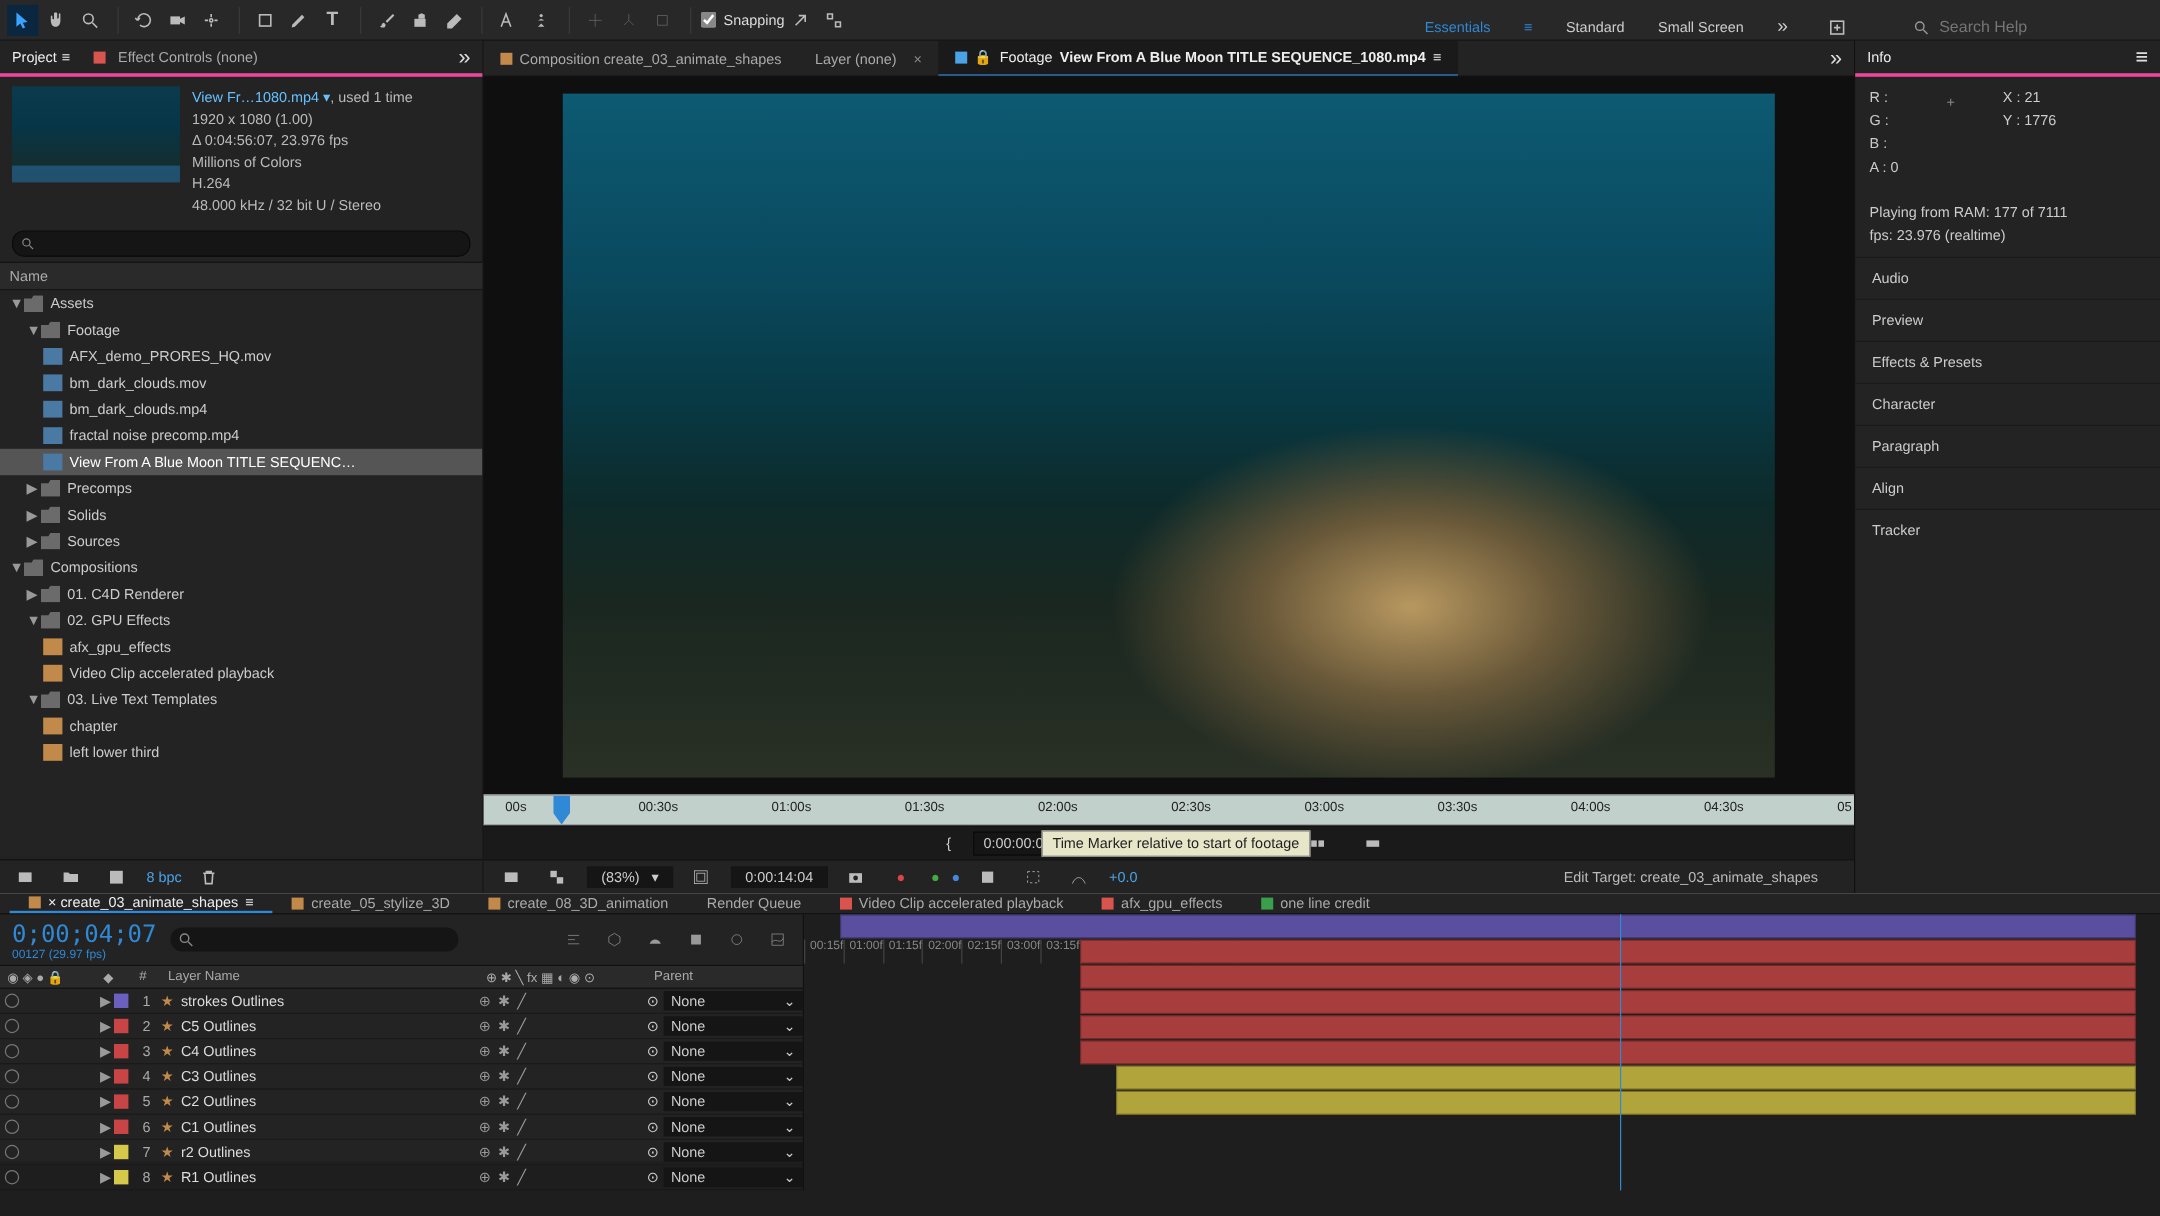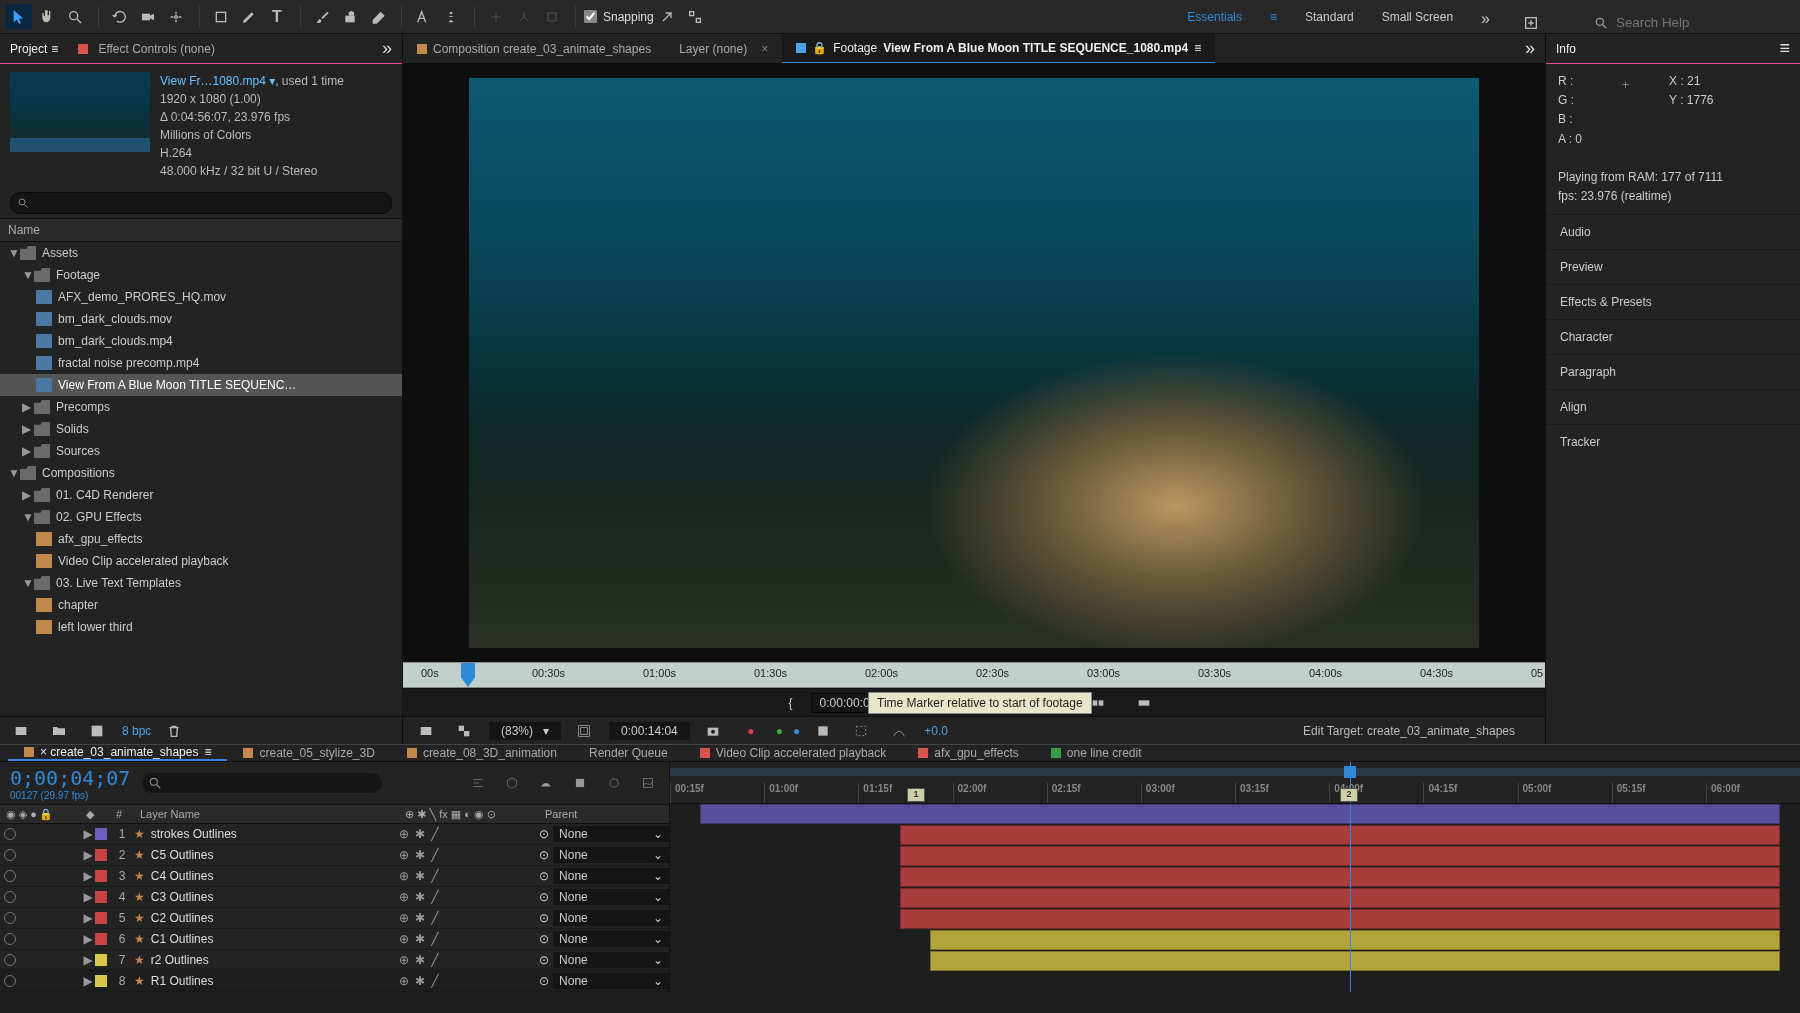--- a/index.html
+++ b/index.html
@@ -6,34 +6,34 @@
 body { background:#1e1e1e; color:#ccc; font-size:12px; width:1800px; height:1013px; overflow:hidden; }
 
 
 .toolbar { height:34px; background:#282828; display:flex; align-items:center; padding:0 6px; border-bottom:1px solid #111; }
 .tool-ico { width:26px; height:26px; display:flex; align-items:center; justify-content:center; color:#bbb; margin-right:2px; cursor:pointer; }
 .tool-ico.active { background:#0b2740; color:#3aa3ff; }
 .tool-ico svg { width:16px; height:16px; }
 .tool-sep { width:1px; height:22px; background:#3a3a3a; margin:0 8px; }
 .snap { display:flex; align-items:center; gap:6px; color:#ddd; }
 .snap input { accent-color:#888; }
-.workspaces { margin-left:auto; display:flex; gap:28px;margin-top:12px; }
+.workspaces { margin-left:auto; display:flex; align-items:center; gap:28px;margin-top:12px; }
 .ws-link { color:#ccc; cursor:pointer; }
 .ws-link.active { color:#2f89d6; }
 .search-help { display:flex; align-items:center; gap:8px; color:#999; margin-left:20px; width:200px; }
 .search-help input { background:transparent; border:none; color:#ccc; outline:none; }
 
 
 .main { display:flex; height:710px; }
 .left-col { width:403px; display:flex; flex-direction:column; background:#232323; border-right:1px solid #111; }
 .center-col { flex:1; display:flex; flex-direction:column; background:#1a1a1a; }
 .right-col { width:255px; background:#232323; border-left:1px solid #111; display:flex; flex-direction:column; }
 
 
-.panel-tabs { height:30px; display:flex; align-items:center; padding:0 10px; background:#232323; border-bottom:1px solid #ec4899; }
+.panel-tabs { height:30px; display:flex; align-items:center; padding:0 10px; background:#232323; border-bottom:3px solid #ec4899; }
 .panel-tab { margin-right:20px; color:#aaa; cursor:pointer; display:flex; align-items:center; gap:4px;}
 .panel-tab.active { color:#eee; }
 .red-ind { width:10px; height:10px; background:#d9534f; margin-right:6px; }
 .more { margin-left:auto; color:#ddd; font-size:18px; cursor:pointer; }
 
 .asset-header { display:flex; gap:10px; padding:8px 10px; }
 .thumb { width:140px; height:80px; background:linear-gradient(180deg,#0b3a4c 0%,#063648 40%,#1a2a25 100%); position:relative; }
 .thumb::after{content:"";position:absolute;bottom:0;left:0;right:0;height:14px;background:linear-gradient(90deg,#2f89d6 0%,#2f89d6 100%);opacity:.4;}
 .asset-meta { color:#bbb; line-height:1.5; }
 .asset-title { color:#66c0ff; }
@@ -116,21 +116,21 @@
 .lr-lbl .tw2{color:#999; margin-right:2px;}
 .c-chip{width:12px;height:12px;}
 .c-purple{background:#6b5fbf;} .c-red{background:#c94545;} .c-yellow{background:#d6c84a;}
 .lr-num{width:24px; text-align:center; color:#aaa;}
 .lr-name{flex:1; display:flex; align-items:center; gap:6px; color:#ddd;}
 .star{color:#c28a4a;}
 .lr-sw{width:140px; display:flex; gap:6px; color:#999;}
 .lr-par{width:130px; display:flex; align-items:center; gap:4px;}
 .par-sel{flex:1; background:#151515; color:#ccc; padding:1px 6px; display:flex; justify-content:space-between;}
 
-.tl-right{flex:1; display:flex; flex-direction:column; background:#1e1e1e;font-weight:bold;}
+.tl-right{flex:1; display:flex; flex-direction:row; background:#1e1e1e;}
 .tl-ruler{height:42px; background:#232323; position:relative; border-bottom:1px solid #111;}
 .tl-ruler .trk{position:absolute; top:6px; left:0; right:0; height:8px; background:#2a3a4a;}
 .tl-ruler .ticks{position:absolute; bottom:0; left:0; right:0; height:20px; display:flex; color:#888; font-size:10px;}
 .tl-ruler .ticks span{flex:1; border-left:1px solid #444; padding-left:4px;}
 .tl-ruler .ph{position:absolute; left:680px; top:0; bottom:0; width:1px; background:#2f89d6;}
 .tl-ruler .ph::before{content:"";position:absolute;top:4px;left:-6px;width:12px;height:12px;background:#2f89d6;}
 .tl-marker{position:absolute; top:26px; width:18px;height:14px;background:#d0cfa8;border:1px solid #555;color:#333;font-size:9px;text-align:center;}
 
 .track-area{flex:1; position:relative;}
 .track-bar{position:absolute; height:20px; border:1px solid rgba(0,0,0,.3);}

